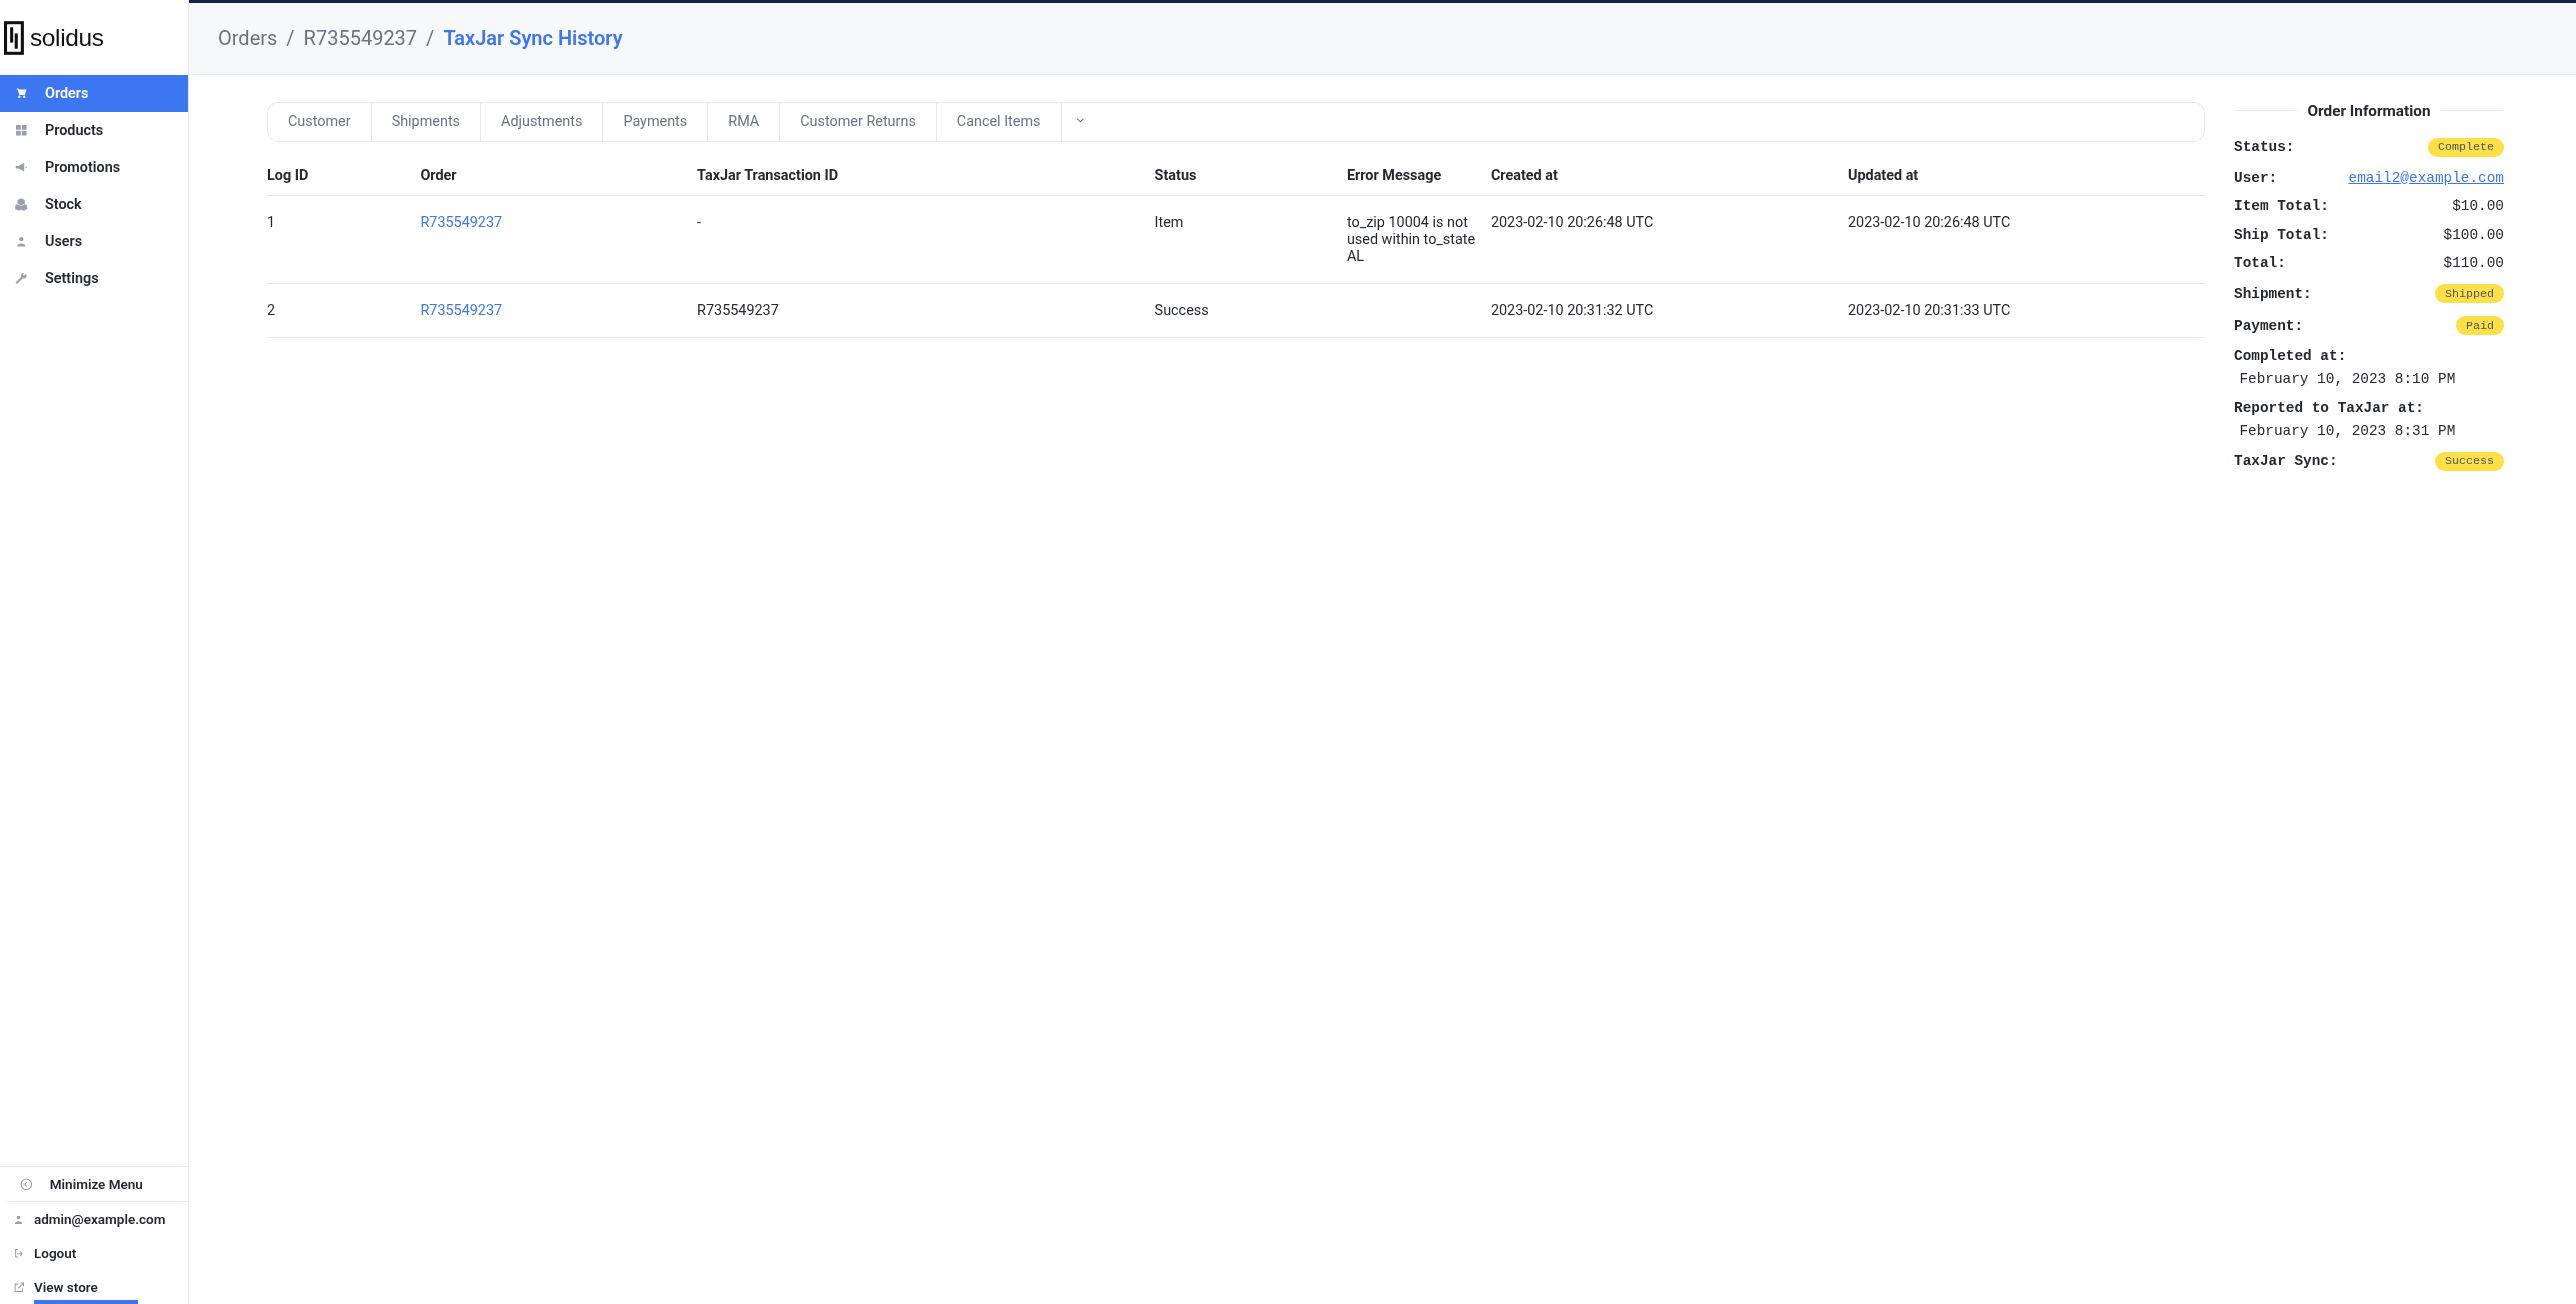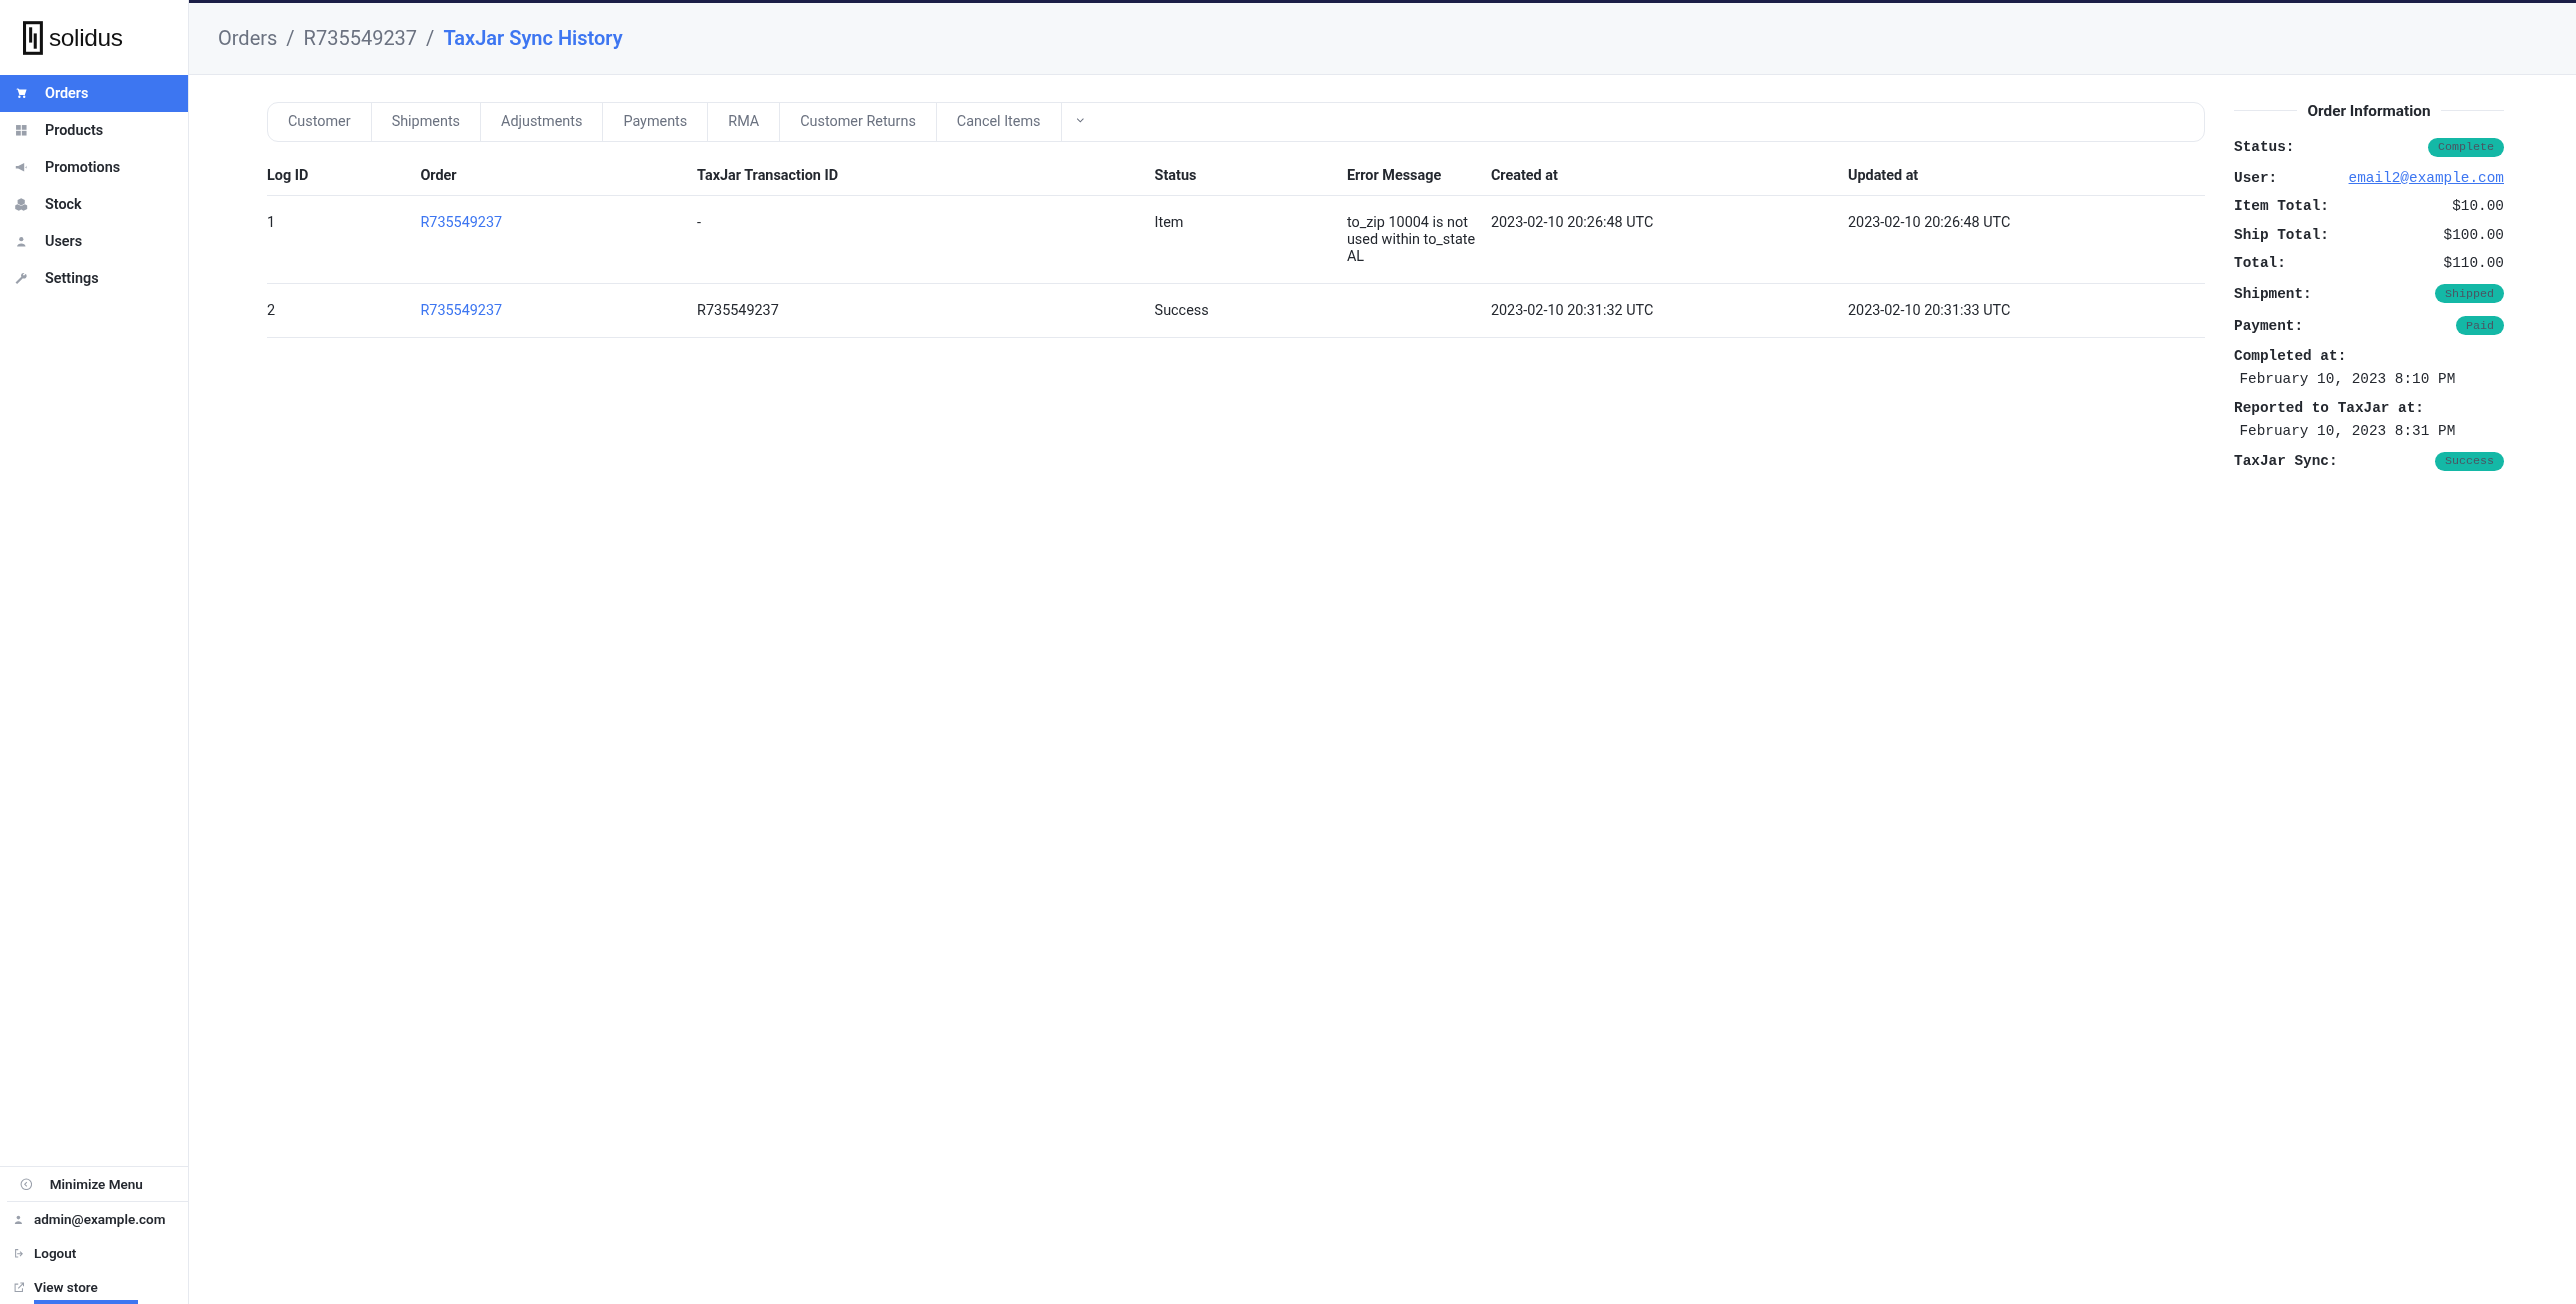--- a/index.html
+++ b/index.html
@@ -16,21 +16,21 @@
   min-width: 189px;
   border-right: 0.9px solid #e6e9ef;
   display: flex;
   flex-direction: column;
   background: #fff;
 }
 .logo {
   height: 75px;
   display: flex;
   align-items: center;
-  padding-left: 23px;
+  padding-left: 4px;
 }
 .logo svg { height: 38px; }
 .nav { flex: 1; }
 .nav-item {
   display: flex;
   align-items: center;
   padding: 10px 10.8px;
   cursor: pointer;
   color: #24282f;
   font-weight: 600;
@@ -183,21 +183,21 @@
 .info-row .label { font-weight: 700; color: #24282f; }
 .info-row .value { color: #24282f; margin-left: 11px; }
 .info-row .value.link { color: #3d76f1; }
 .info-row .sub {
   padding-left: 5.4px;
   margin-top: 7.2px;
   color: #24282f;
 }
 .pill {
   display: inline-block;
-  background: #14b8a6;
+  background: #fde047;
   color: #4b5563;
   font-size: 11.7px;
   padding: 2.7px 10px;
   border-radius: 10.8px;
 }
 </style>
 </head>
 <body>
 
 <div class="app">

